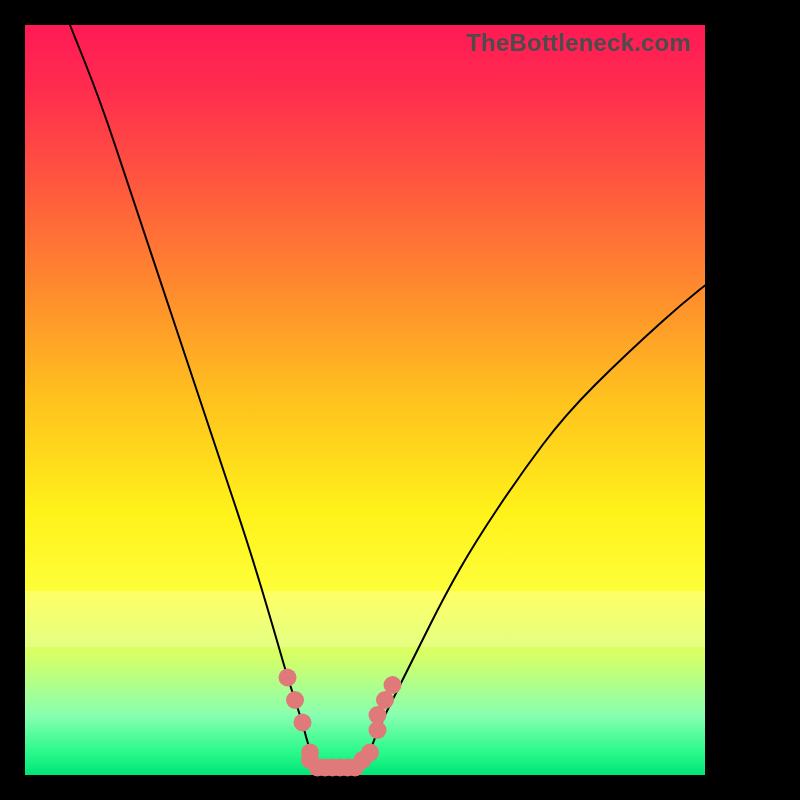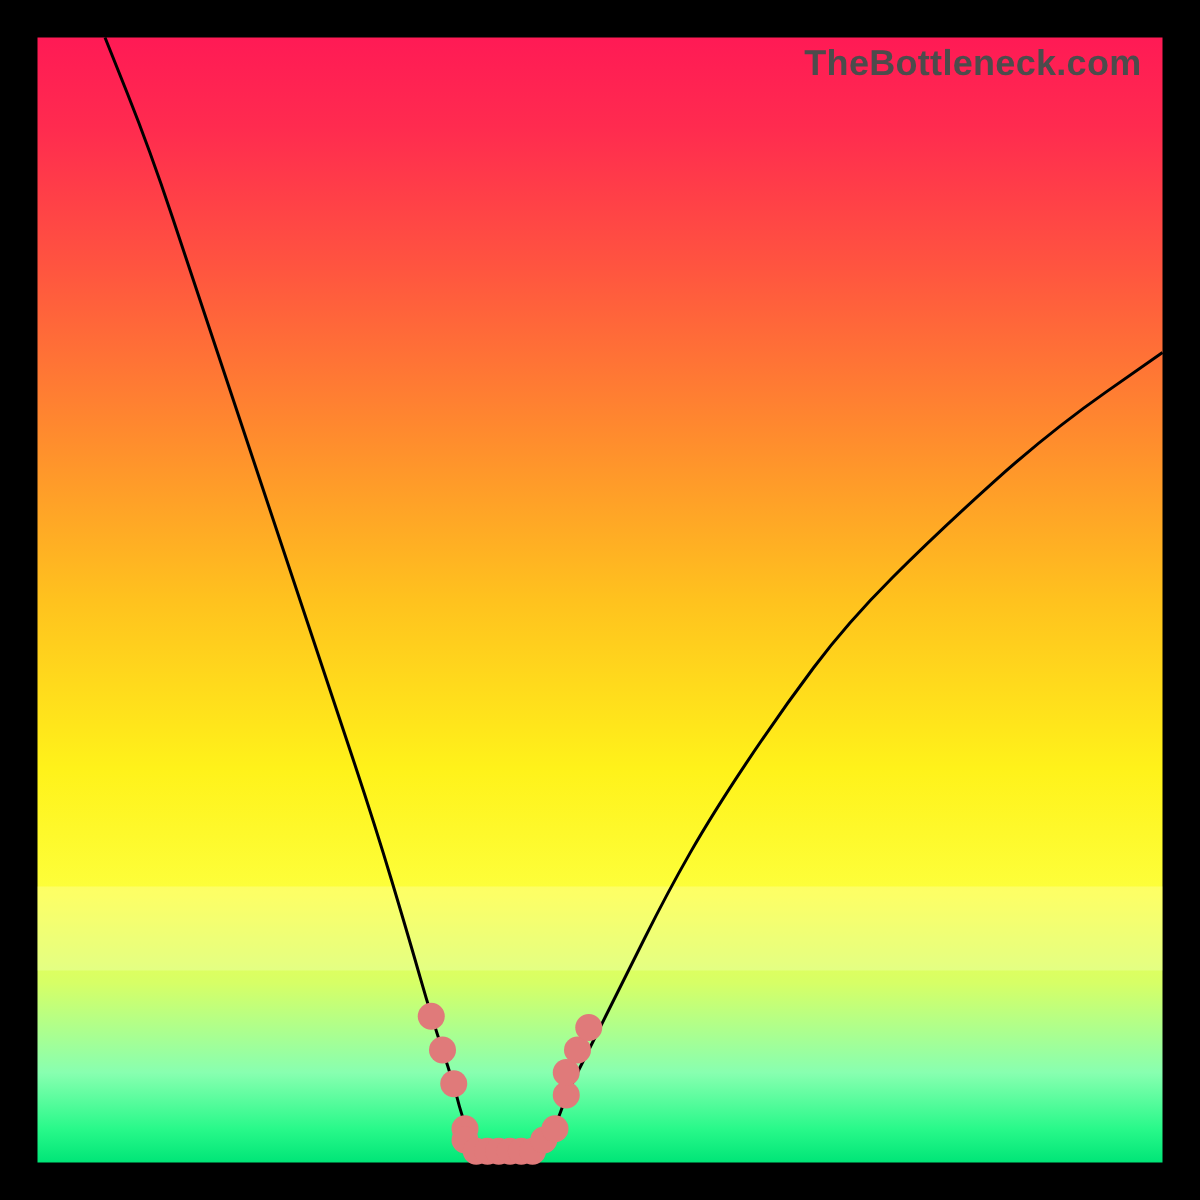--- a/index.html
+++ b/index.html
@@ -7,21 +7,21 @@
   .outer {
     width: 800px;
     height: 800px;
     background: #000;
     position: relative;
   }
   .inner {
     position: absolute;
     left: 25px;
     top: 25px;
-    width: 750px;
+    width: 680px;
     height: 750px;
     background: linear-gradient(to bottom,
       #ff1a55 0%,
       #ff2b4f 8%,
       #ff5340 20%,
       #ff8a2e 35%,
       #ffc21e 50%,
       #fff21a 65%,
       #fdff3b 76%,
       #d7ff66 84%,

